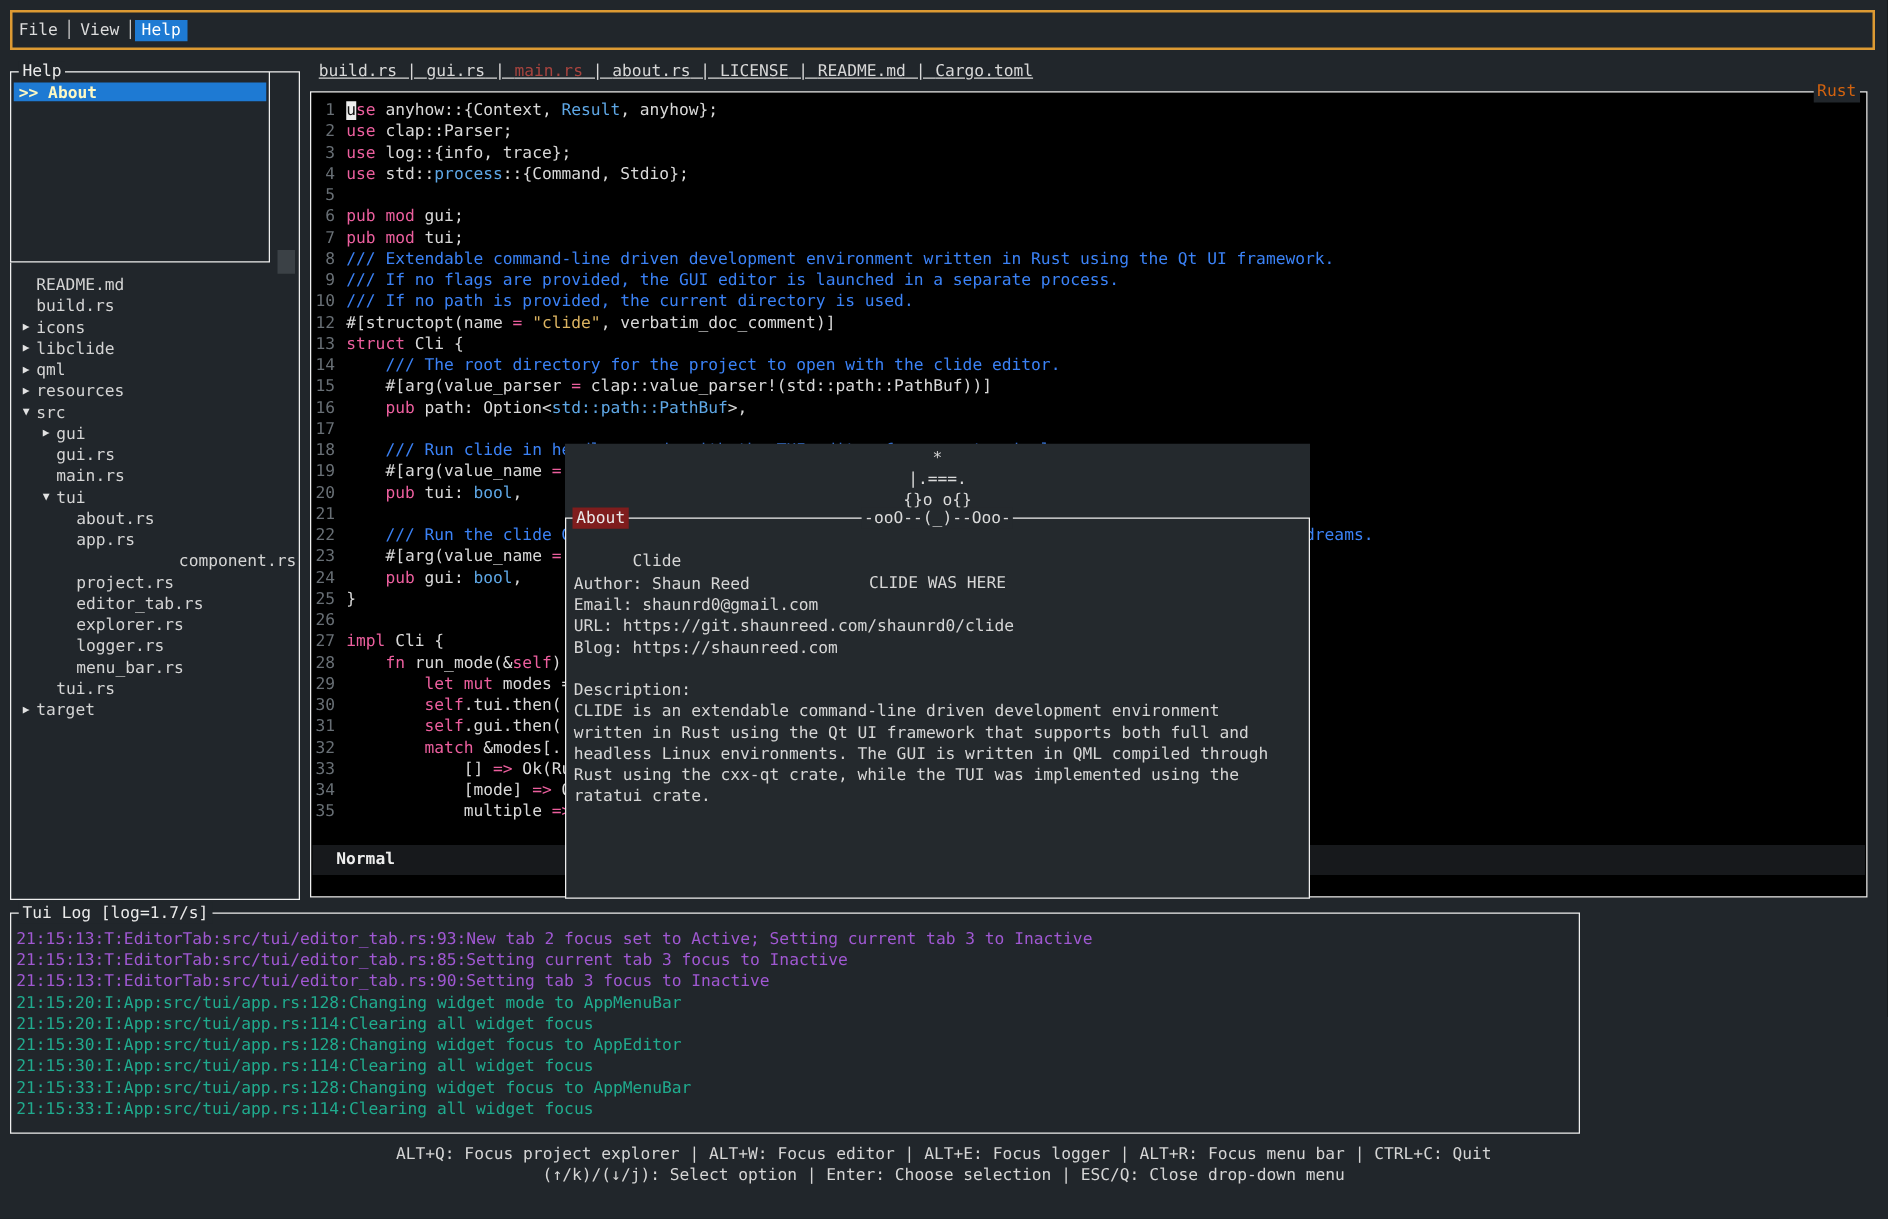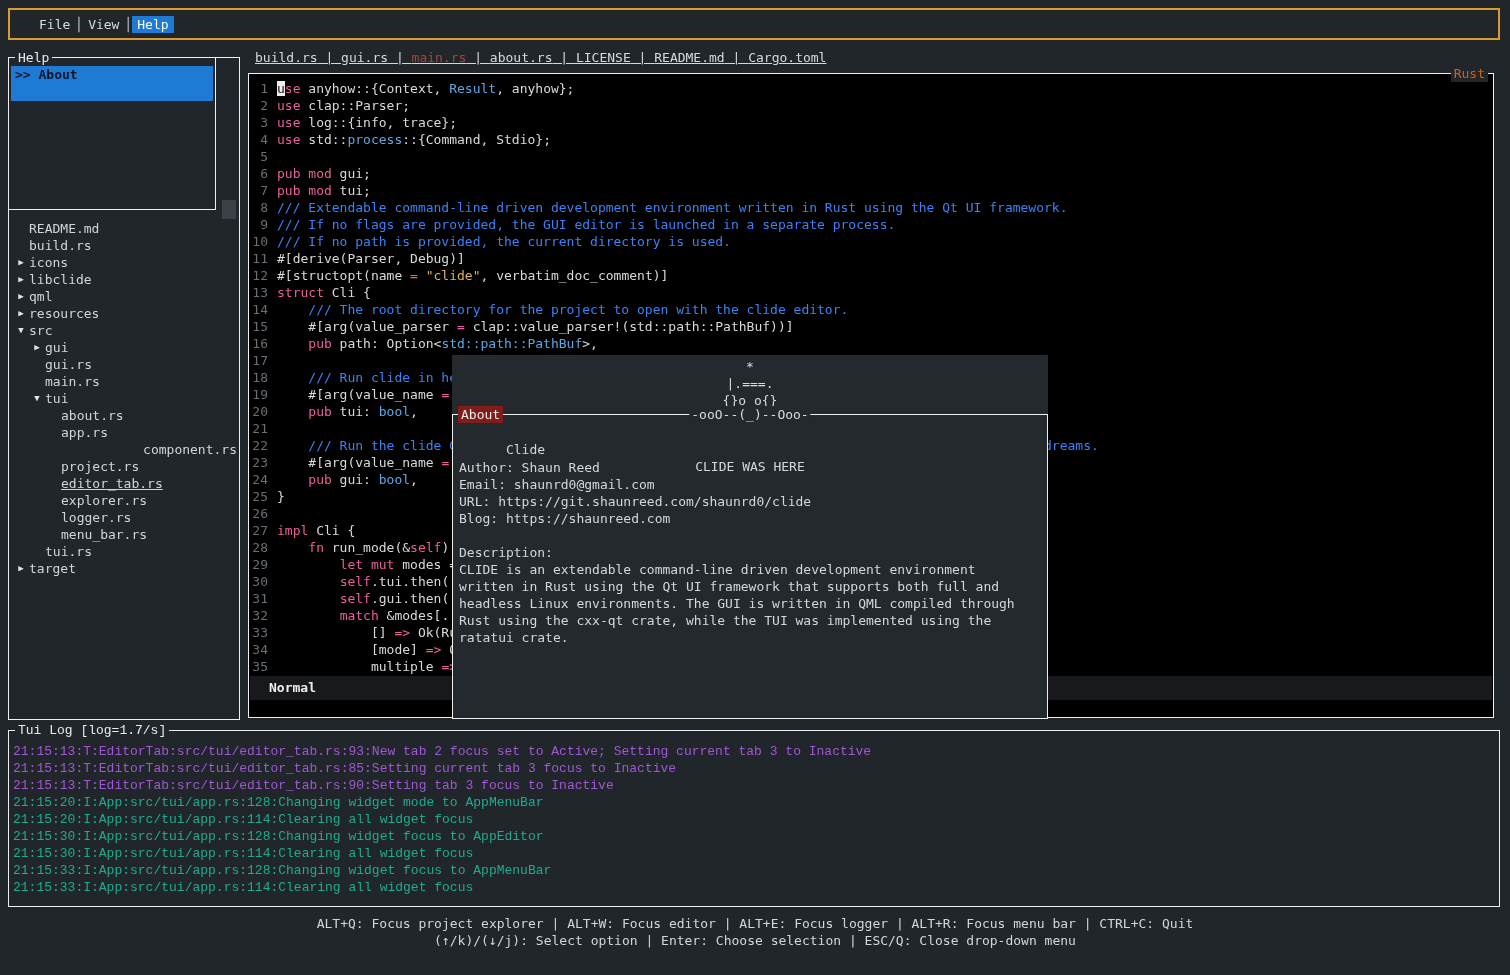--- a/index.html
+++ b/index.html
@@ -5,40 +5,40 @@
   * { box-sizing: border-box; margin: 0; padding: 0; }
   html, body {
     width: 1510px; height: 975px; overflow: hidden;
     background: #21262b;
     font-family: "DejaVu Sans Mono", monospace;
     font-size: 13px; line-height: 17px; color: #d9d9d9;
   }
 
   
   #menu-bar { position: absolute; left: 8px; top: 8px; width: 1492px; height: 32px;
-    border: 2px solid #dd9a33; display: flex; align-items: center; padding-left: 24px; gap: 9px; }
+    border: 2px solid #dd9a33; display: flex; align-items: center; padding-left: 0; gap: 9px; }
   .menu-item { padding: 1px 5px; color: #dcdcdc; cursor: default; }
   .menu-item.active { background: #1e7ad3; color: #ffffff; }
   .menu-sep { color: #c8c8c8; }
 
   
   #explorer { position: absolute; left: 8px; top: 57px; width: 232px; height: 663px;
     border: 1px solid #efefef; z-index: 10; }
   #tree { position: absolute; left: 0; top: 162px; right: 2px; }
   .tree-row { height: 17px; white-space: pre; color: #d4d4d4; display: flex; }
   .tree-arrow { display: inline-block; width: 16px; text-align: center;
     font-size: 9px; line-height: 17px; color: #e2e2e2; flex: none; }
 
   
   #help-dd { position: absolute; left: 8px; top: 57px; width: 208px; height: 153px;
     border: 1px solid #efefef; background: #21262b; z-index: 30; }
   .panel-title { position: absolute; top: -9px; left: 6px; background: #21262b;
     padding: 0 3px; color: #eaeaea; height: 17px; }
-  .dd-item { position: absolute; left: 2px; right: 2px; top: 8px; height: 35px;
-    background: #1e7ad3; color: #0f172a; font-weight: bold; padding-left: 4px; white-space: pre; }
+  .dd-item { position: absolute; left: 2px; right: 2px; top: 8px; height: 15px;
+    background: #1e7ad3; color: #fef9c3; font-weight: bold; padding-left: 4px; white-space: pre; }
 
   #thumb { position: absolute; left: 222px; top: 200px; width: 14px; height: 19px;
     background: #3b4146; z-index: 40; }
 
   
   #tabs { position: absolute; left: 255px; top: 49px; height: 17px; white-space: pre; color: #d8d8d8; text-decoration: underline; }
   .tab.active { color: #a8443f; }
 
   
   #editor { position: absolute; left: 248px; top: 73px; width: 1246px; height: 645px;
@@ -68,22 +68,22 @@
     padding: 0 3px; color: #eaeaea; height: 17px; }
   #popup-border-art { position: absolute; top: -9px; left: 50%; transform: translateX(-50%);
     background: #24292d; padding: 0 2px; color: #dadada; height: 17px; white-space: pre; }
   #popup-row1 { position: absolute; top: 9px; left: 6px; right: 6px; height: 17px;
     color: #d6d6d6; white-space: pre; }
   #popup-tagline { position: absolute; left: 0; right: 0; text-align: center; }
   #popup-body { position: absolute; top: 27px; left: 6px; right: 6px;
     color: #d6d6d6; white-space: pre; }
 
   
-  #log { position: absolute; left: 8px; top: 730px; width: 1492px; height: 177px;
-    border: 1px solid #efefef; font-family: Liberation Mono, monospace; }
+  #log { position: absolute; left: 8px; top: 730px; width: 1256px; height: 177px;
+    border: 1px solid #efefef; }
   #log-lines { position: absolute; left: 4px; top: 12px; }
   .log-line { height: 17px; white-space: pre; }
   .log-line.trace { color: #a058d2; }
   .log-line.info { color: #20ab8e; }
 
   
   .footer-line { position: absolute; left: 0; width: 100%; text-align: center;
     color: #d5d5d5; white-space: pre; }
   #footer1 { top: 915px; }
   #footer2 { top: 932px; }
@@ -105,21 +105,21 @@
       <div class="tree-row" style="padding-left: 4px;"><span class="tree-arrow">▶</span><span>resources</span></div>
       <div class="tree-row" style="padding-left: 4px;"><span class="tree-arrow">▼</span><span>src</span></div>
       <div class="tree-row" style="padding-left: 20px;"><span class="tree-arrow">▶</span><span>gui</span></div>
       <div class="tree-row" style="padding-left: 20px;"><span class="tree-arrow"></span><span>gui.rs</span></div>
       <div class="tree-row" style="padding-left: 20px;"><span class="tree-arrow"></span><span>main.rs</span></div>
       <div class="tree-row" style="padding-left: 20px;"><span class="tree-arrow">▼</span><span>tui</span></div>
       <div class="tree-row" style="padding-left: 36px;"><span class="tree-arrow"></span><span>about.rs</span></div>
       <div class="tree-row" style="padding-left: 36px;"><span class="tree-arrow"></span><span>app.rs</span></div>
       <div class="tree-row" style="padding-left: 36px; justify-content: flex-end;"><span class="tree-arrow"></span><span>component.rs</span></div>
       <div class="tree-row" style="padding-left: 36px;"><span class="tree-arrow"></span><span>project.rs</span></div>
-      <div class="tree-row" style="padding-left: 36px; text-decoration: underline;"><span class="tree-arrow"></span><span>editor_tab.rs</span></div>
+      <div class="tree-row" style="padding-left: 36px;"><span class="tree-arrow"></span><span>editor_tab.rs</span></div>
       <div class="tree-row" style="padding-left: 36px;"><span class="tree-arrow"></span><span>explorer.rs</span></div>
       <div class="tree-row" style="padding-left: 36px;"><span class="tree-arrow"></span><span>logger.rs</span></div>
       <div class="tree-row" style="padding-left: 36px;"><span class="tree-arrow"></span><span>menu_bar.rs</span></div>
       <div class="tree-row" style="padding-left: 20px;"><span class="tree-arrow"></span><span>tui.rs</span></div>
       <div class="tree-row" style="padding-left: 4px;"><span class="tree-arrow">▶</span><span>target</span></div>
     </div>
 </div>
 
 <div id="help-dd">
   <span class="panel-title">Help</span>
@@ -138,21 +138,20 @@
       <div class="cl"><span class="ln">1</span><span class="cur">u</span><span class="k">se</span><span class="t"> anyhow::{Context, </span><span class="y">Result</span><span class="t">, anyhow};</span></div>
       <div class="cl"><span class="ln">2</span><span class="k">use</span><span class="t"> clap::Parser;</span></div>
       <div class="cl"><span class="ln">3</span><span class="k">use</span><span class="t"> log::{info, trace};</span></div>
       <div class="cl"><span class="ln">4</span><span class="k">use</span><span class="t"> std::</span><span class="y">process</span><span class="t">::{Command, Stdio};</span></div>
       <div class="cl"><span class="ln">5</span></div>
       <div class="cl"><span class="ln">6</span><span class="k">pub mod</span><span class="t"> gui;</span></div>
       <div class="cl"><span class="ln">7</span><span class="k">pub mod</span><span class="t"> tui;</span></div>
       <div class="cl"><span class="ln">8</span><span class="d">/// Extendable command-line driven development environment written in Rust using the Qt UI framework.</span></div>
       <div class="cl"><span class="ln">9</span><span class="d">/// If no flags are provided, the GUI editor is launched in a separate process.</span></div>
       <div class="cl"><span class="ln">10</span><span class="d">/// If no path is provided, the current directory is used.</span></div>
-      <div class="cl"><span class="ln">11</span><span class="t">#[derive(Parser, Debug)]</span></div>
       <div class="cl"><span class="ln">12</span><span class="t">#[structopt(name </span><span class="k">=</span><span class="t"> </span><span class="s">"clide"</span><span class="t">, verbatim_doc_comment)]</span></div>
       <div class="cl"><span class="ln">13</span><span class="k">struct</span><span class="t"> Cli {</span></div>
       <div class="cl"><span class="ln">14</span><span class="d">    /// The root directory for the project to open with the clide editor.</span></div>
       <div class="cl"><span class="ln">15</span><span class="t">    #[arg(value_parser </span><span class="k">=</span><span class="t"> clap::value_parser!(std::path::PathBuf))]</span></div>
       <div class="cl"><span class="ln">16</span><span class="k">    pub</span><span class="t"> path: Option&lt;</span><span class="y">std::path::PathBuf</span><span class="t">&gt;,</span></div>
       <div class="cl"><span class="ln">17</span></div>
       <div class="cl"><span class="ln">18</span><span class="d">    /// Run clide in headless mode with the TUI editor for your terminal.</span></div>
       <div class="cl"><span class="ln">19</span><span class="t">    #[arg(value_name </span><span class="k">=</span><span class="t"> </span><span class="s">"tui"</span><span class="t">, short, long)]</span></div>
       <div class="cl"><span class="ln">20</span><span class="k">    pub</span><span class="t"> tui: </span><span class="y">bool</span><span class="t">,</span></div>
       <div class="cl"><span class="ln">21</span></div>

